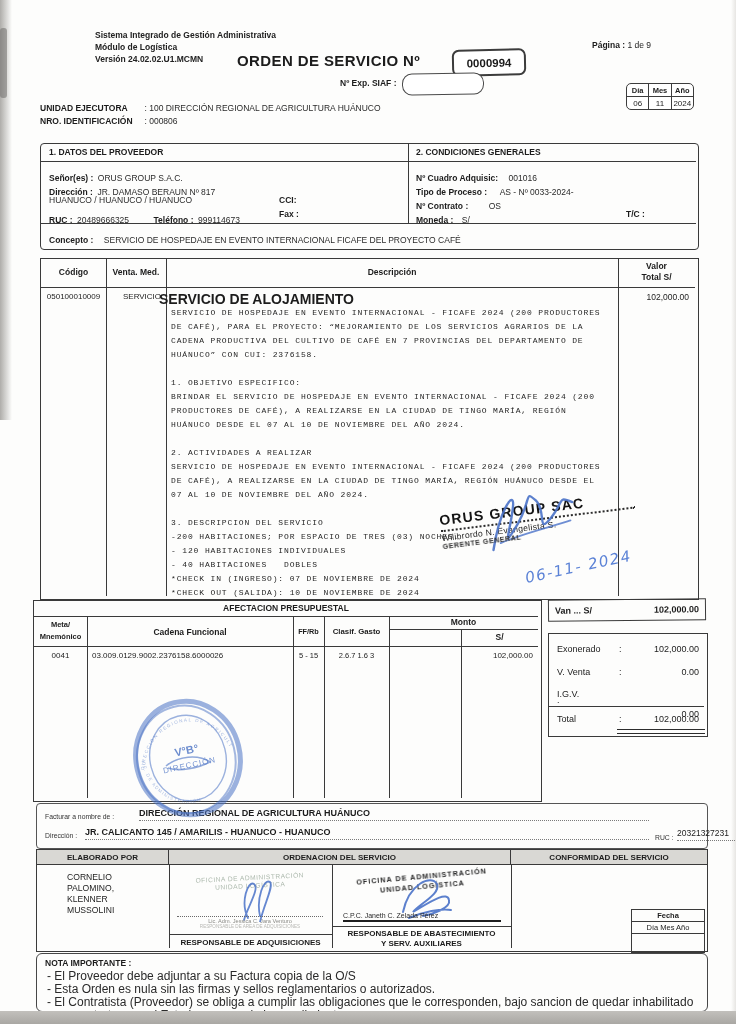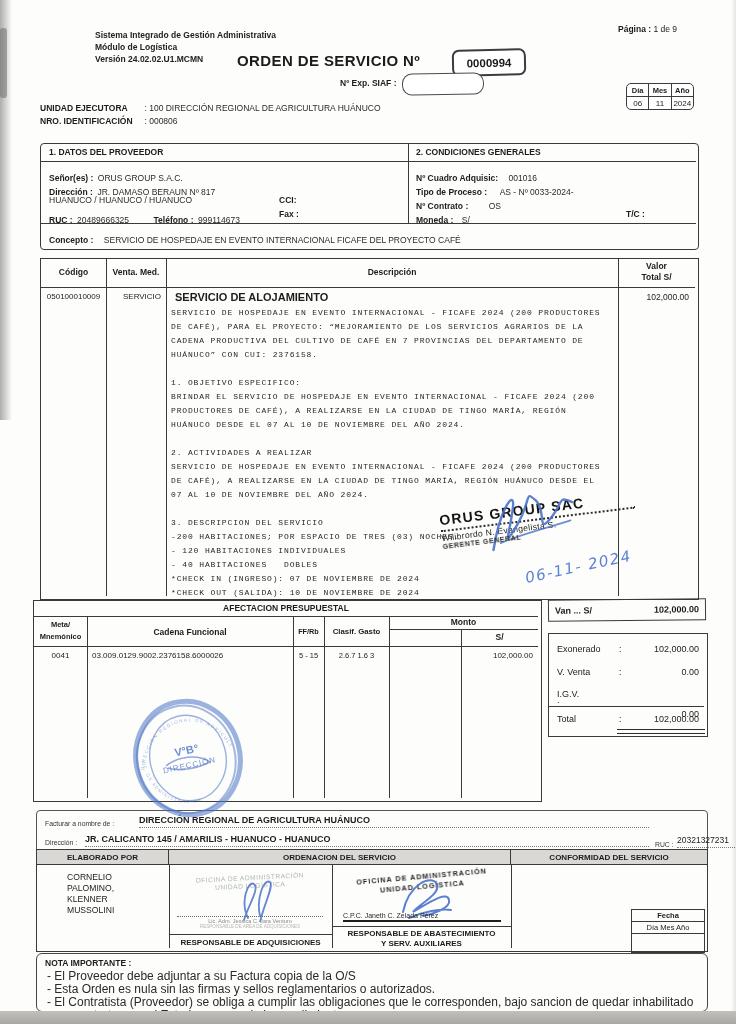--- a/index.html
+++ b/index.html
@@ -5,21 +5,21 @@
   html,body{margin:0;padding:0;}
   body{background:#c9c7c3;font-family:"Liberation Sans",sans-serif;}
   .page{position:relative;width:736px;height:1024px;background:#fdfdfc;overflow:hidden;color:#1c1c1c;}
   .abs{position:absolute;}
   .b{font-weight:700;}
   .scan-left{left:0;top:0;width:12px;height:420px;background:linear-gradient(90deg,#9b9995,rgba(250,250,248,0));opacity:.8;}
   .scan-smudge{left:0;top:28px;width:7px;height:70px;background:#6f6e6b;opacity:.55;border-radius:3px;}
   .scan-bottom{left:0;top:1011px;width:736px;height:13px;background:linear-gradient(180deg,#c2c0bc,#a9a7a3);}
   .scan-right{right:0;top:0;width:5px;height:1024px;background:linear-gradient(270deg,#d8d6d2,rgba(250,250,248,0));opacity:.6;}
   .sys{left:95px;top:29px;font-size:8.5px;font-weight:700;line-height:12px;color:#222;}
-  .pagina{left:592px;top:24px;font-size:8.5px;margin-left:26px;}
+  .pagina{left:592px;top:40px;font-size:8.5px;}
   .doc-title{left:237px;top:52px;font-size:15px;font-weight:700;letter-spacing:.4px;}
   .order-box{left:452px;top:49px;width:70px;height:23px;border:2px solid #3c3c3c;border-radius:7px;display:flex;align-items:center;justify-content:center;font-size:11.5px;font-weight:700;transform:rotate(-1.2deg);background:#fff;}
   .siaf-label{left:340px;top:78px;font-size:8.5px;font-weight:700;}
   .siaf-box{left:402px;top:73px;width:80px;height:20px;border:1.6px solid #4a4a4a;border-radius:10px;transform:rotate(-1deg);background:#fff;}
   .datebox{left:626px;top:83px;width:66px;border:1.6px solid #3c3c3c;border-radius:5px;overflow:hidden;background:#fff;}
   .datebox .r{display:flex;}
   .datebox .c{flex:1;text-align:center;border-right:1px solid #3c3c3c;padding:1.5px 0;}
   .datebox .c:last-child{border-right:none;}
   .datebox .hd{font-size:7.5px;font-weight:700;border-bottom:1px solid #3c3c3c;}
   .datebox .vl{font-size:8px;}
@@ -38,21 +38,21 @@
   .orus-name{font-size:8.6px;color:#222;letter-spacing:.3px;}
   .orus-role{font-size:7px;font-weight:700;color:#2e2e2e;letter-spacing:.6px;filter:blur(.3px);}
   .hand-date{left:78px;top:62px;font-size:15px;font-style:italic;color:#5b82d6;letter-spacing:1.5px;transform:rotate(-5deg);font-family:"DejaVu Sans",sans-serif;}
   .budget{left:33px;top:600px;width:507px;height:200px;}
   .van{left:548px;top:599px;width:158px;height:22px;border:1.7px solid #3a3a3a;display:flex;align-items:center;justify-content:space-between;padding:0 6px;box-sizing:border-box;font-size:9px;font-weight:700;transform:rotate(-.6deg);}
   .totals{left:548px;top:633px;width:158px;height:102px;border:1.7px solid #3a3a3a;}
   .trow{position:absolute;left:8px;right:8px;display:flex;font-size:9px;}
   .trow .tl{width:62px;}
   .trow .tc{width:14px;}
   .trow .tv{flex:1;text-align:right;}
-  .factbox{left:36px;top:803px;width:670px;height:44px;border:1.4px solid #555;border-radius:4px;margin-top:7px;}
+  .factbox{left:36px;top:803px;width:670px;height:44px;border:1.4px solid #555;border-radius:4px;}
   .tinylbl{font-size:6.8px;color:#333;}
   .dotted{border-bottom:1.2px dotted #7a7a7a;}
   .sigtbl{left:36px;top:849px;width:670px;height:101px;}
   .sighead{position:absolute;left:0;top:0;right:0;height:14px;background:#d9d8d4;border-bottom:1.3px solid #3a3a3a;display:flex;font-size:8px;font-weight:700;}
   .sighead div{display:flex;align-items:center;justify-content:center;border-right:1.3px solid #3a3a3a;box-sizing:border-box;}
   .faintstamp{font-size:6.6px;color:#90a191;letter-spacing:.5px;text-align:center;line-height:8px;opacity:.75;transform:rotate(-3deg);}
   .blackstamp{font-size:7.2px;font-weight:700;color:#262626;letter-spacing:1px;text-align:center;line-height:9.5px;transform:rotate(-5deg);filter:blur(.2px);}
   .caption{font-size:8px;font-weight:700;text-align:center;}
   .fechabox{position:absolute;left:594px;top:59px;width:72px;height:42px;border:1.3px solid #3a3a3a;font-size:7.5px;text-align:center;}
   .fechabox .fr{border-bottom:1px solid #3a3a3a;padding:1px 0;}
@@ -162,21 +162,21 @@
     <div class="abs vline" style="left:577px;top:0;height:337px;"></div>
 
     <div class="abs cth" style="left:0;top:8px;width:65px;">Código</div>
     <div class="abs cth" style="left:65px;top:8px;width:60px;">Venta. Med.</div>
     <div class="abs cth" style="left:125px;top:8px;width:452px;">Descripción</div>
     <div class="abs cth" style="left:577px;top:2px;width:77px;">Valor</div>
     <div class="abs cth" style="left:577px;top:13px;width:77px;">Total  S/</div>
 
     <div class="abs" style="left:0;top:33px;width:65px;text-align:center;font-size:8px;">050100010009</div>
     <div class="abs" style="left:53px;top:33px;width:60px;text-align:center;font-size:8px;padding-left:18px;">SERVICIO</div>
-    <div class="abs b" style="left:134px;top:32px;font-size:11px;">SERVICIO DE ALOJAMIENTO</div>
+    <div class="abs b" style="left:118px;top:32px;font-size:14px;">SERVICIO DE ALOJAMIENTO</div>
     <div class="abs" style="left:577px;top:33px;width:71px;text-align:right;font-size:8.5px;">102,000.00</div>
     <div class="abs mono" style="left:130px;top:47px;width:445px;">SERVICIO DE HOSPEDAJE EN EVENTO INTERNACIONAL - FICAFE 2024 (200 PRODUCTORES
 DE CAFÉ), PARA EL PROYECTO: “MEJORAMIENTO DE LOS SERVICIOS AGRARIOS DE LA
 CADENA PRODUCTIVA DEL CULTIVO DE CAFÉ EN 7 PROVINCIAS DEL DEPARTAMENTO DE
 HUÁNUCO” CON CUI: 2376158.
 
 1. OBJETIVO ESPECIFICO:
 BRINDAR EL SERVICIO DE HOSPEDAJE EN EVENTO INTERNACIONAL - FICAFE 2024 (200
 PRODUCTORES DE CAFÉ), A REALIZARSE EN LA CIUDAD DE TINGO MARÍA, REGIÓN
 HUÁNUCO DESDE EL 07 AL 10 DE NOVIEMBRE DEL AÑO 2024.

